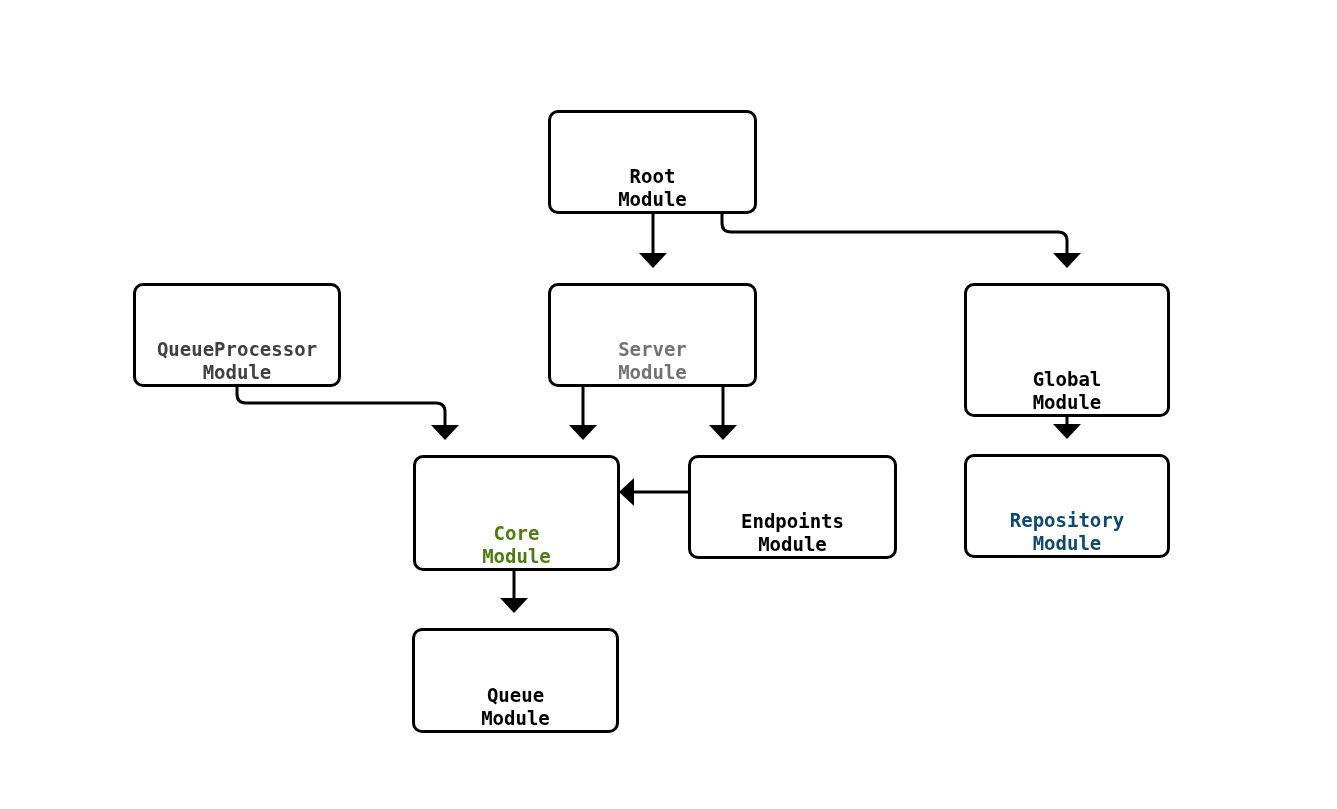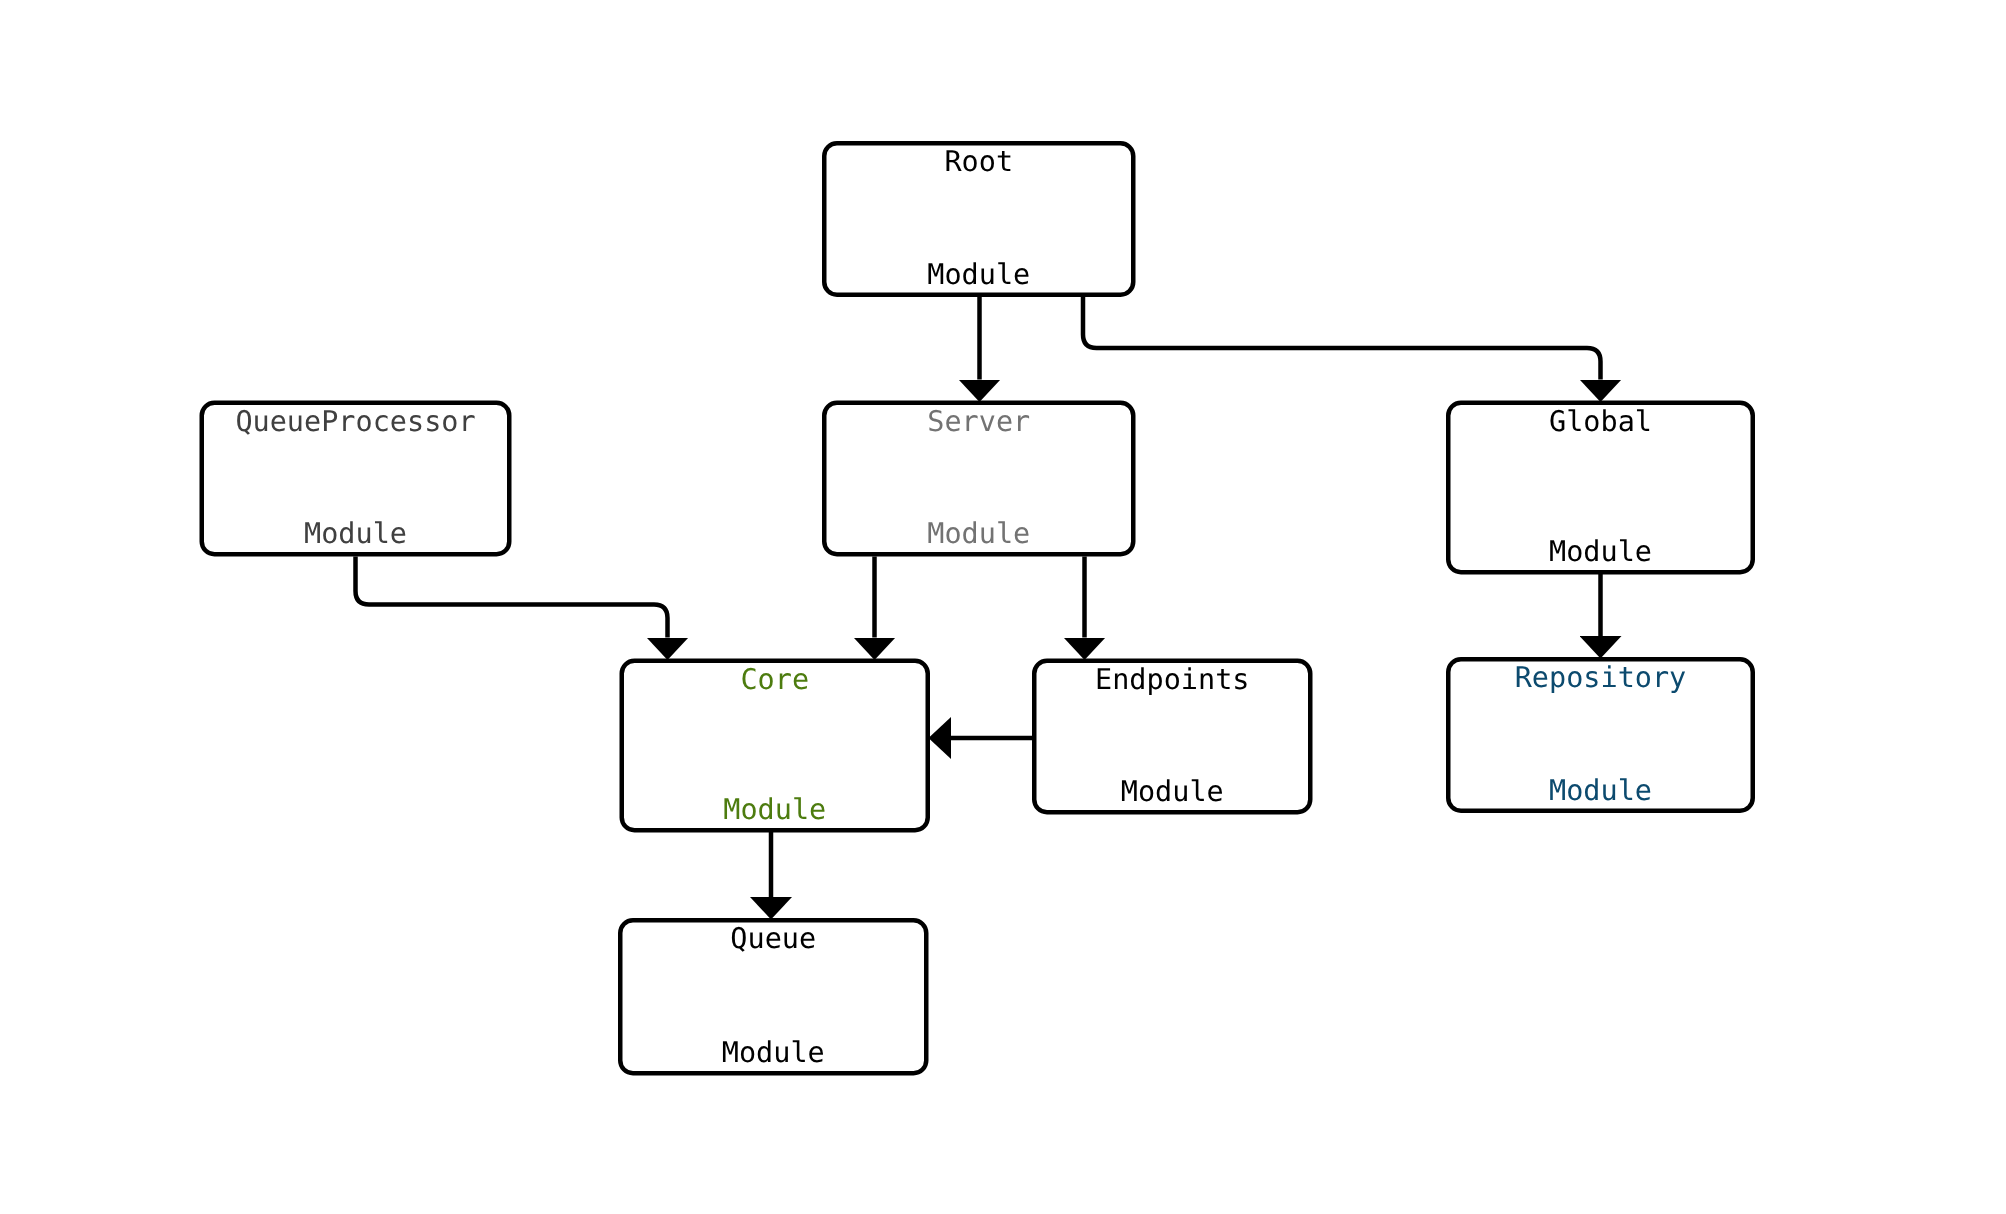--- a/index.html
+++ b/index.html
@@ -22,26 +22,27 @@
   }
   .node {
     position: absolute;
     box-sizing: border-box;
     border-style: solid;
     border-width: 3px;
     border-radius: 10px;
     display: flex;
     flex-direction: column;
     align-items: center;
-    justify-content: space-between;
-    font-weight: normal;
+    justify-content: flex-end;
+    font-weight: bold;
     font-size: 19px;
     line-height: 23px;
     text-align: center;
     white-space: pre;
+    margin-top: 16px;
   }
 </style>
 </head>
 <body>
 
 <div class="canvas" id="canvas" style="background: rgb(255, 255, 255); width: 1337px; height: 809px;">
   <svg class="edge-layer" id="edge-layer" xmlns="http://www.w3.org/2000/svg" width="1337" height="809">
     <defs>
       <marker id="arrowhead" markerUnits="userSpaceOnUse" markerWidth="15" markerHeight="28" viewBox="0 0 15 28" refX="0" refY="14" orient="auto">
         <path d="M 0 0 L 15 14 L 0 28 Z" fill="#000000"></path>
@@ -61,27 +62,27 @@
 
 <div class="node" style="left: 548px; top: 94px; width: 209px; height: 104px; background: rgb(255, 255, 255); border-color: rgb(0, 0, 0); color: rgb(0, 0, 0);">
     
   <div class="node-line">Root</div><div class="node-line">Module</div></div>
     <div class="node" style="left: 133px; top: 267px; width: 208px; height: 104px; background: rgb(255, 255, 255); border-color: rgb(0, 0, 0); color: #404040;">
     
   <div class="node-line">QueueProcessor</div><div class="node-line">Module</div></div>
     <div class="node" style="left: 548px; top: 267px; width: 209px; height: 104px; background: rgb(255, 255, 255); border-color: rgb(0, 0, 0); color: #737373;">
     
   <div class="node-line">Server</div><div class="node-line">Module</div></div>
-    <div class="node" style="left: 964px; top: 267px; width: 206px; height: 116px; background: rgb(255, 255, 255); border-color: rgb(0, 0, 0); color: rgb(0, 0, 0);">
+    <div class="node" style="left: 964px; top: 267px; width: 206px; height: 134px; background: rgb(255, 255, 255); border-color: rgb(0, 0, 0); color: rgb(0, 0, 0);">
     
   <div class="node-line">Global</div><div class="node-line">Module</div></div>
     <div class="node" style="left: 413px; top: 439px; width: 207px; height: 116px; background: rgb(255, 255, 255); border-color: rgb(0, 0, 0); color: #4d7c0f;">
     
   <div class="node-line">Core</div><div class="node-line">Module</div></div>
-    <div class="node" style="left: 688px; top: 439px; width: 187px; height: 104px; background: rgb(255, 255, 255); border-color: rgb(0, 0, 0); color: rgb(0, 0, 0);">
+    <div class="node" style="left: 688px; top: 439px; width: 209px; height: 104px; background: rgb(255, 255, 255); border-color: rgb(0, 0, 0); color: rgb(0, 0, 0);">
     
   <div class="node-line">Endpoints</div><div class="node-line">Module</div></div>
     <div class="node" style="left: 964px; top: 438px; width: 206px; height: 104px; background: rgb(255, 255, 255); border-color: rgb(0, 0, 0); color: #0c4a6e;">
     
   <div class="node-line">Repository</div><div class="node-line">Module</div></div>
     <div class="node" style="left: 412px; top: 612px; width: 207px; height: 105px; background: rgb(255, 255, 255); border-color: rgb(0, 0, 0); color: rgb(0, 0, 0);">
     
   <div class="node-line">Queue</div><div class="node-line">Module</div></div>
   </div>
 

